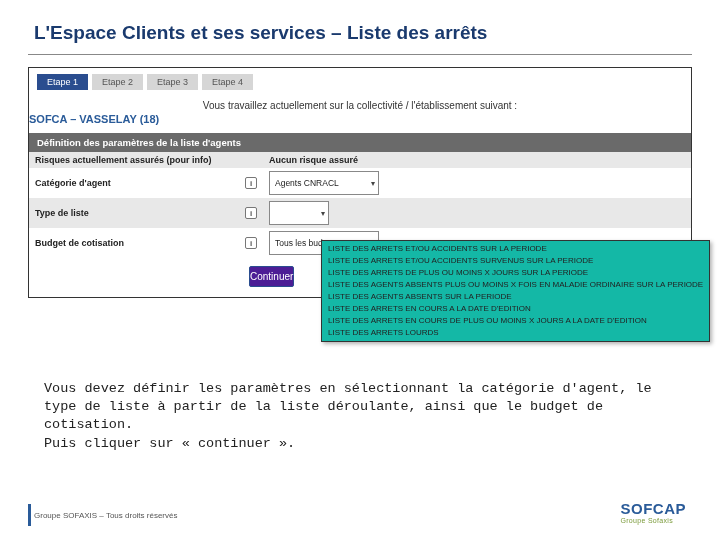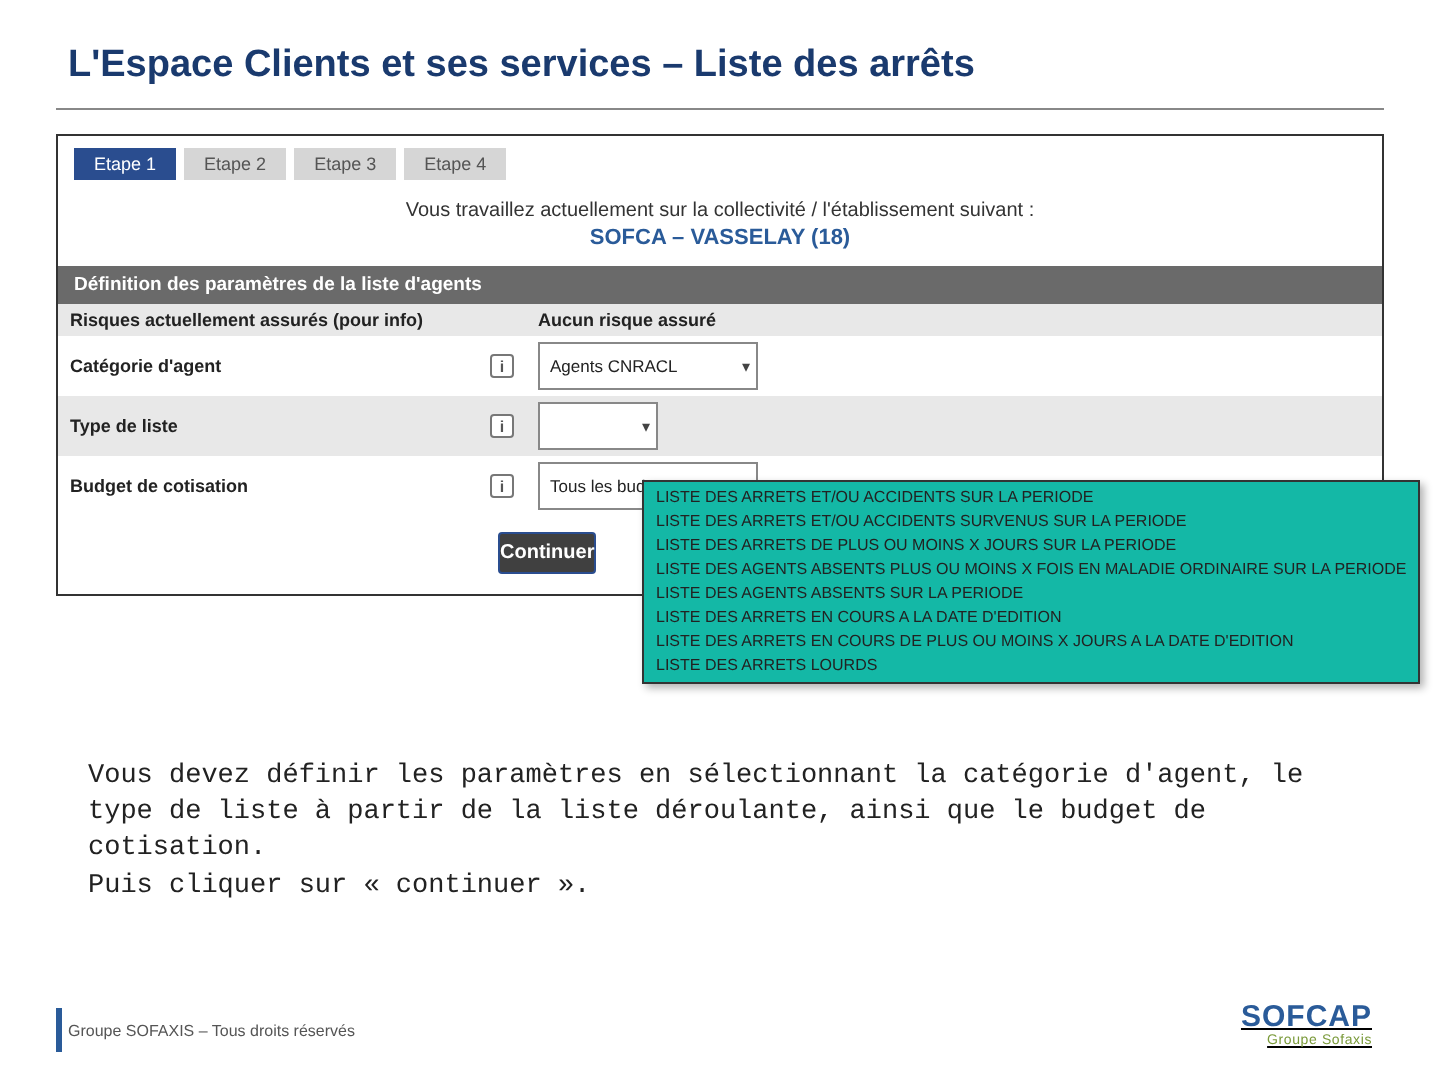--- a/index.html
+++ b/index.html
@@ -28,21 +28,21 @@
   .step {
     background: #d6d6d6; color: #555;
     padding: 3px 10px; font-size: 9px; position: relative;
   }
   .step.active { background: #2a4d8f; color: #fff; }
   .working-on {
     text-align: center; font-size: 10px; color: #333;
     padding: 2px 0 0 0;
   }
   .entity {
-    text-align: center; color: #2a5b99; font-weight: bold;
+    text-align: left; color: #2a5b99; font-weight: bold;
     font-size: 11px; padding: 2px 0 8px 0;
   }
   .params-header {
     background: #6a6a6a; color: #fff; font-weight: bold;
     padding: 4px 8px; font-size: 9.5px;
   }
   table.params {
     width: 100%; border-collapse: collapse; font-size: 9px;
   }
   table.params td {
@@ -59,22 +59,22 @@
   }
   .select {
     display: inline-flex; align-items: center;
     border: 1px solid #888; background: #fff;
     font-size: 8.5px; height: 24px; padding: 0 3px 0 5px;
     min-width: 110px; justify-content: space-between;
   }
   .select .chev { font-size: 8px; color: #444; margin-left: 6px; }
   .continue-wrap { padding: 8px 0 10px 220px; }
   .continue-btn {
-    background: #404040; color: #fff; border: 1px solid #2a4d8f;
-    padding: 4px 0; font-size: 10px; font-weight: bold;
+    background: #4c1d95; color: #fff; border: 1px solid #2a4d8f;
+    padding: 4px 0; font-size: 10px; font-weight: normal;
     border-radius: 2px;
   }
   .dropdown-popup {
     position: absolute; top: 172px; left: 292px;
     border: 1px solid #333; background: #14b8a6;
     font-size: 8px; line-height: 1.5; padding: 2px 4px;
     box-shadow: 2px 2px 4px rgba(0,0,0,.3);
     white-space: nowrap;
   }
   .dropdown-popup div { padding: 0 2px; }
@@ -85,22 +85,21 @@
   .footer-left {
     position: absolute; left: 34px; bottom: 20px;
     font-size: 8px; color: #555;
   }
   .footer-bar {
     position: absolute; left: 28px; bottom: 14px;
     width: 3px; height: 22px; background: #2a5b99;
   }
   .logo {
     position: absolute; right: 34px; bottom: 16px;
-    text-align: right;
-    text-decoration: underline;
+    text-align: left;
   }
   .logo-main {
     color: #2a5b99; font-weight: bold; font-size: 15px;
     letter-spacing: .5px;
   }
   .logo-sub {
     color: #7a9a3a; font-size: 7px; letter-spacing: .3px;
   }
 </style>
 </head>

